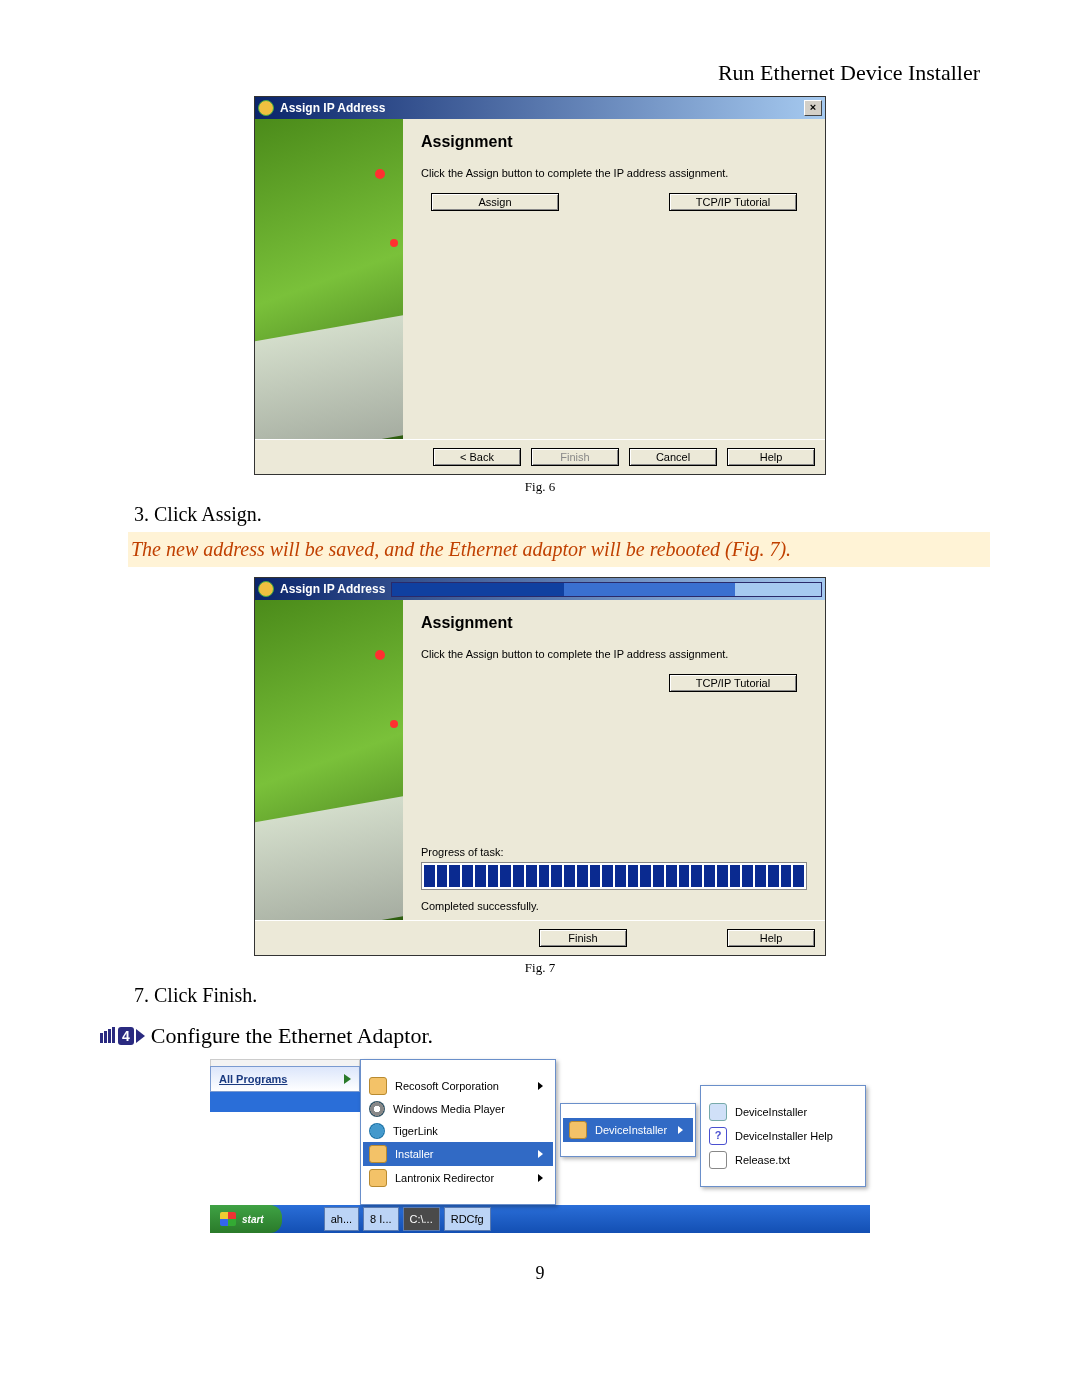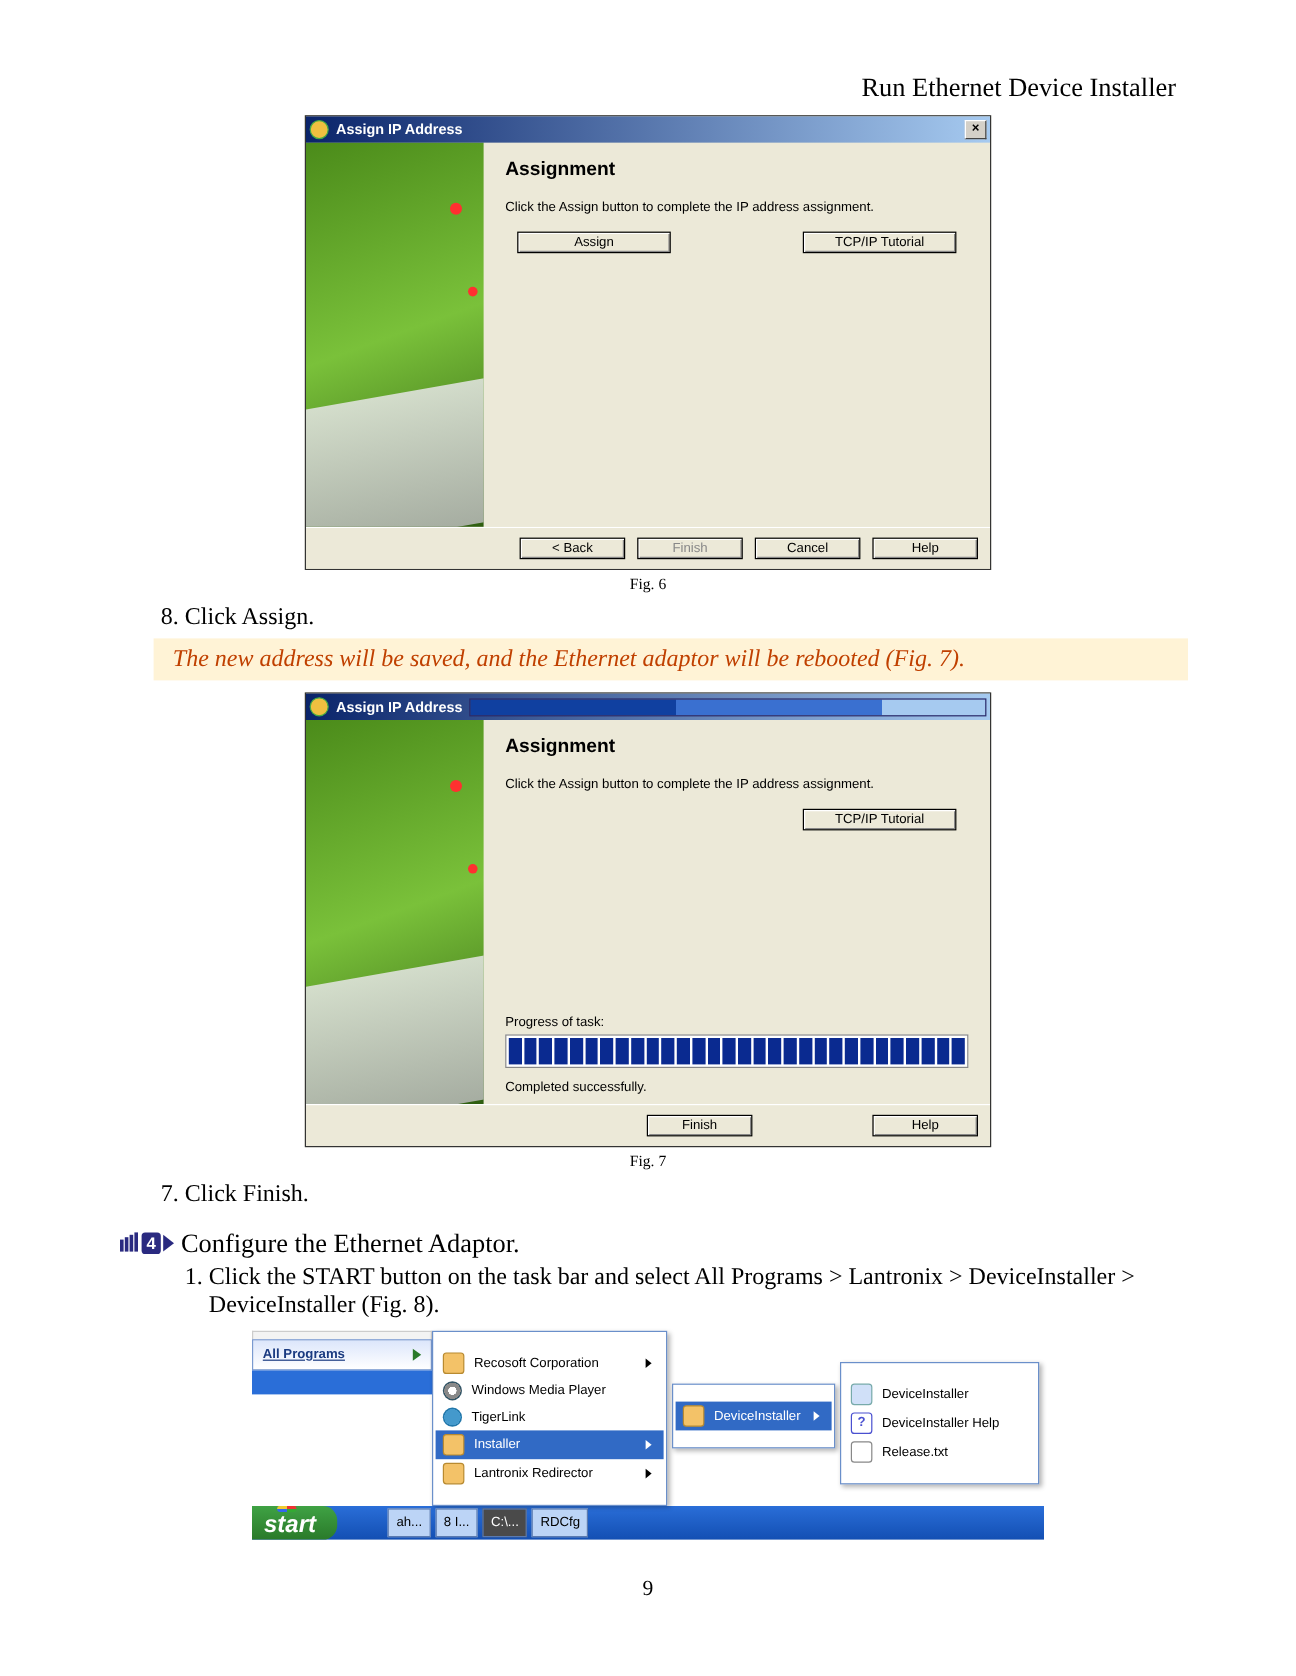--- a/index.html
+++ b/index.html
@@ -130,21 +130,21 @@
   }
   .step {
     font-size:20px;
     margin-left: 34px;
     text-indent: -20px;
     padding-left: 20px;
     margin-top:4px;
   }
   .note-banner {
     background:#fff3d6;
-    padding: 6px 16px;
+    padding: 6px 3px;
     font-style: italic;
     color:#c04000;
     font-size:20px;
     margin: 6px -10px 10px 28px;
   }
   .d-right .progress-area {
     margin-top:auto;
   }
   .pbar {
     height: 22px;
@@ -207,22 +207,21 @@
     border-left:7px solid #2a7a2a;
   }
   .sm-bluebar { height:20px; background:#2a6ed8; }
   .sm-start { height:28px; background: linear-gradient(#2a6ed8,#134fb3); display:flex; align-items:center;}
   .sm-startbtn {
     background: linear-gradient(#3fa244,#2a7a2a);
     color:#fff; font-style:italic; font-weight:bold;
     height:28px; display:flex; align-items:center;
     padding:0 18px 0 10px;
     border-radius:0 12px 12px 0;
-    font-size:20px;
-    flex-direction:column;
+    font-size:10px;
   }
   .sm-startbtn .flag{
     display:inline-block;width:16px;height:14px;margin-right:6px;
     background:conic-gradient(#e33 0 25%, #3a3 0 50%, #36e 0 75%, #ec3 0 100%);
     border-radius:2px;
   }
   .sm-chip{
     height:22px;display:inline-flex;align-items:center;
     background:#bcd4f6;border:1px solid #5a7ab0;margin:3px 2px;padding:0 6px;color:#000;
   }
@@ -280,21 +279,21 @@
       <div class="footer-row">
         <span class="btn" style="min-width:70px">&lt; Back</span>
         <span class="btn" style="min-width:70px" disabled="">Finish</span>
         <span class="btn" style="min-width:70px">Cancel</span>
         <span class="btn" style="min-width:70px">Help</span>
       </div>
     </div>
     <div class="caption">Fig. 6</div>
   </div>
 
-  <div class="step">8.  Click Assign.</div>
+  <div class="step">3.  Click Assign.</div>
   <div class="note-banner">The new address will be saved, and the Ethernet adaptor will be rebooted (Fig. 7).</div>
 
   <div class="fig-wrap">
     <div class="dialog">
       <div class="titlebar">
         <span class="tb-icon"></span>
         <span>Assign IP Address</span>
         <div class="progressbar-small"></div>
       </div>
       <div class="dialog-body">
@@ -359,21 +358,20 @@
 
   <div class="section-head">
     <span class="badge">
       <span class="bars"><span style="height:10px"></span><span style="height:12px"></span><span style="height:14px"></span><span style="height:16px"></span></span>
       <span class="num">4</span>
       <span class="arrow"></span>
     </span>
     <span>Configure the Ethernet Adaptor.</span>
   </div>
 
-  <div class="step" style="margin-left:54px">1.  Click the START button on the task bar and select All Programs &gt; Lantronix &gt; DeviceInstaller &gt; DeviceInstaller (Fig. 8).</div>
 
   <div class="fig-wrap" style="margin-top:10px">
     <div class="startmenu">
       <div class="sm-row">
         <div class="sm-left">
           <div style="height:6px;background:#f3f3f3;border:1px solid #ccc;border-bottom:none"></div>
           <div class="sm-allprog">
             <span>All Programs</span>
               <span class="tri"></span>
           </div>

